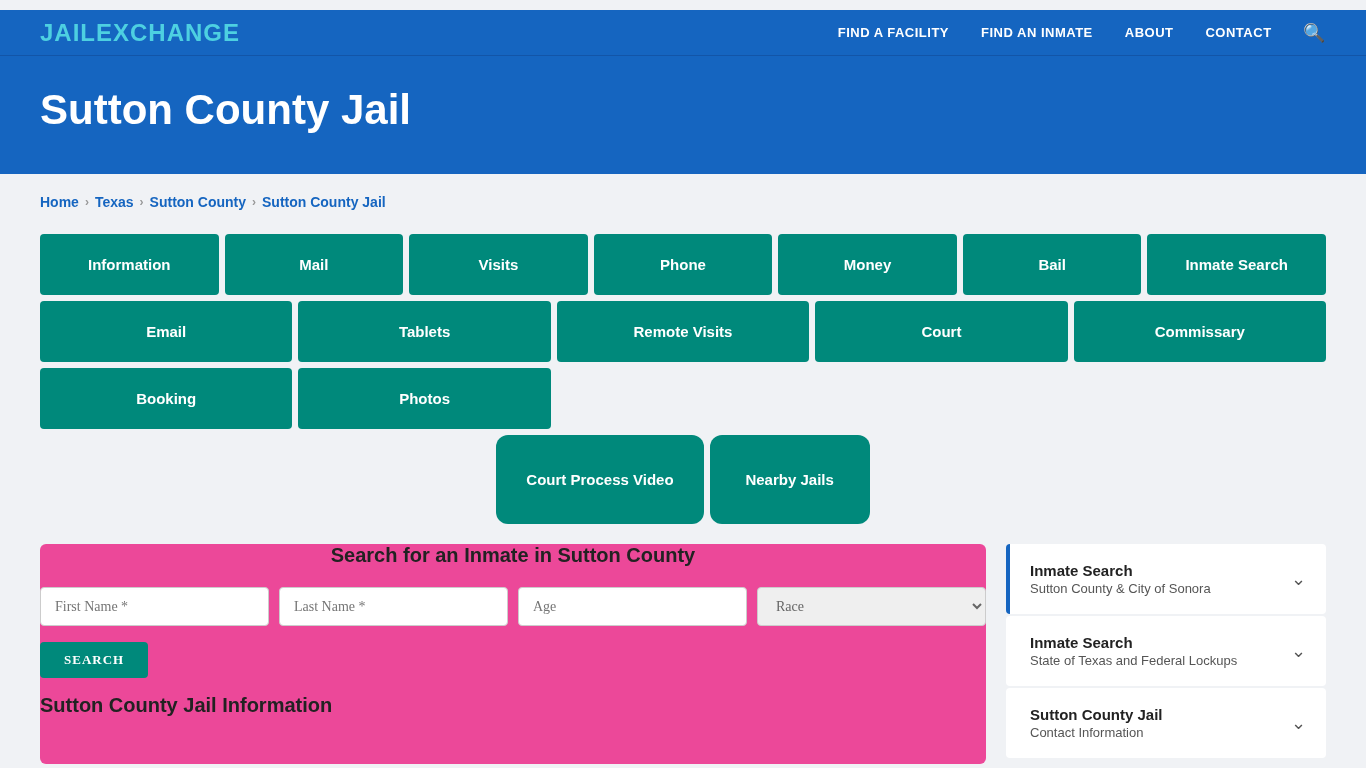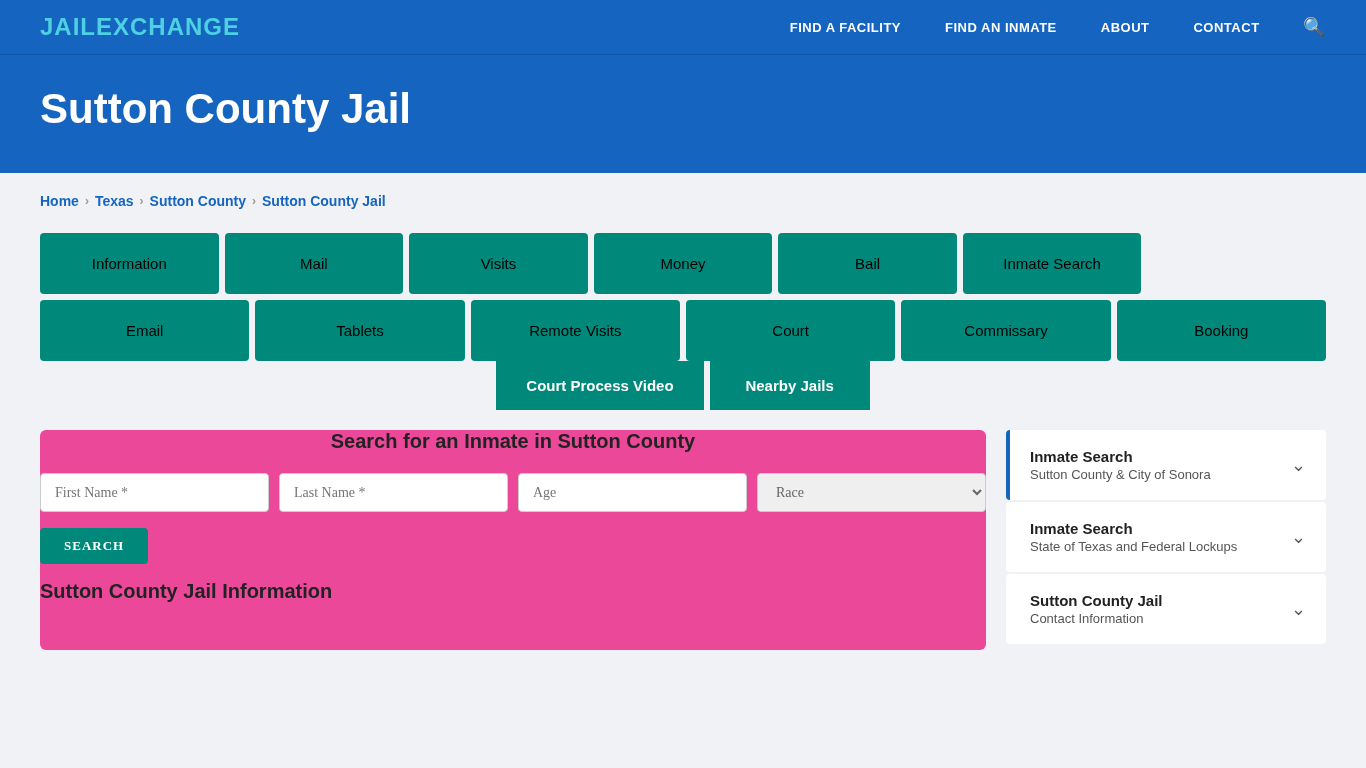--- a/index.html
+++ b/index.html
@@ -5,34 +5,35 @@
     * { margin: 0; padding: 0; box-sizing: border-box; }
     body { font-family: Arial, sans-serif; background: #f0f2f5; color: #333; }
 
     
     .header {
       background: #1565c0;
       display: flex;
       align-items: center;
       justify-content: space-between;
       padding: 0 40px;
-      height: 55px;
+      height: 46px;
       border-bottom: 1px solid #1255a8;
+      margin-top: 10px;
     }
     .logo {
       font-size: 24px;
       font-weight: 900;
       color: #fff;
       letter-spacing: 1px;
     }
     .logo span { color: #4dd0e1; }
     .nav {
       display: flex;
       align-items: center;
-      gap: 44px;
+      gap: 32px;
       justify-content: space-between;
     }
     .nav-item {
       color: #fff;
       font-size: 13px;
       font-weight: 700;
       letter-spacing: 0.5px;
       cursor: pointer;
       text-transform: uppercase;
     }
@@ -81,50 +82,51 @@
 
     
     .button-grid {
       display: grid;
       grid-template-columns: repeat(7, 1fr);
       gap: 6px;
       margin-bottom: 6px;
     }
     .grid-row {
       display: grid;
-      grid-template-columns: repeat(6, 1fr);
+      grid-template-columns: repeat(5, 1fr);
       gap: 6px;
+      margin-bottom: 6px;
     }
     .grid-row-center {
       display: flex;
       justify-content: center;
       gap: 6px;
       margin-bottom: 20px;
     }
     .grid-btn {
       background: #00897b;
-      color: #000000;
+      color: #ffffff;
       border: none;
       padding: 22px 10px;
       font-size: 15px;
-      font-weight: 400;
+      font-weight: 700;
       cursor: pointer;
       border-radius: 4px;
       text-align: center;
       transition: background 0.2s;
     }
     .grid-btn-wide {
       background: #00897b;
       color: #fff;
       border: none;
-      padding: 16px 30px;
+      padding: 36px 30px;
       font-size: 15px;
       font-weight: 600;
       cursor: pointer;
-      border-radius: 0;
+      border-radius: 12px;
       text-align: center;
       min-width: 160px;
     }
 
     
     .main-layout {
       display: flex;
       gap: 20px;
       align-items: flex-start;
     }
@@ -247,32 +249,34 @@
     <span class="sep">›</span>
     <a>Sutton County</a>
     <span class="sep">›</span>
     <a>Sutton County Jail</a>
   </nav>
 
   <div class="button-grid">
     <button class="grid-btn">Information</button>
     <button class="grid-btn">Mail</button>
     <button class="grid-btn">Visits</button>
+    <button class="grid-btn">Phone</button>
     <button class="grid-btn">Money</button>
     <button class="grid-btn">Bail</button>
     <button class="grid-btn">Inmate Search</button>
   </div>
 
   <div class="grid-row">
     <button class="grid-btn">Email</button>
     <button class="grid-btn">Tablets</button>
     <button class="grid-btn">Remote Visits</button>
     <button class="grid-btn">Court</button>
     <button class="grid-btn">Commissary</button>
     <button class="grid-btn">Booking</button>
+    <button class="grid-btn">Photos</button>
   </div>
 
   <div class="grid-row-center">
     <button class="grid-btn-wide">Court Process Video</button>
     <button class="grid-btn-wide">Nearby Jails</button>
   </div>
 
   <div class="main-layout">
 
     <div class="search-section">

